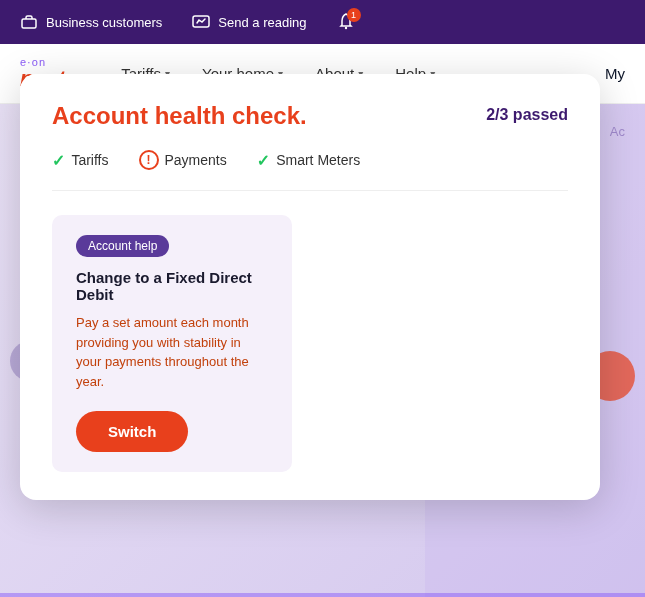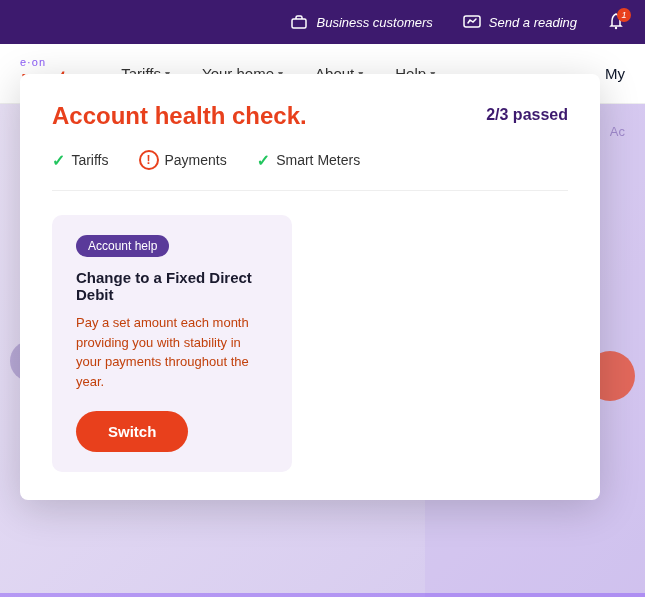--- a/index.html
+++ b/index.html
@@ -10,24 +10,23 @@
       overflow: hidden;
       position: relative;
     }
 
     
     .top-bar {
       background: #3d1a6e;
       height: 44px;
       display: flex;
       align-items: center;
-      justify-content: flex-end;
+      justify-content: flex-start;
       padding: 0 20px;
       gap: 30px;
-      font-style: italic;
     }
     .top-bar-item {
       display: flex;
       align-items: center;
       gap: 8px;
       color: white;
       font-size: 13px;
       cursor: pointer;
     }
     .top-bar-icon {
@@ -195,21 +194,21 @@
       display: flex;
       align-items: flex-start;
       justify-content: flex-start;
       padding: 30px 20px 0 20px;
       pointer-events: none;
     }
 
     
     .health-modal {
       background: white;
-      border-radius: 8px;
+      border-radius: 16px;
       padding: 28px 32px;
       width: 580px;
       box-shadow: 0 8px 40px rgba(0,0,0,0.18);
       pointer-events: all;
       position: relative;
     }
     .modal-header {
       display: flex;
       align-items: flex-start;
       justify-content: space-between;

